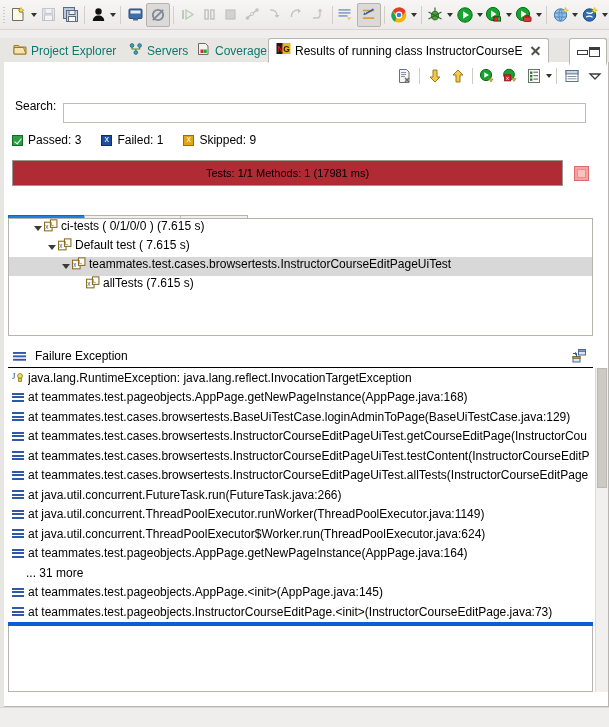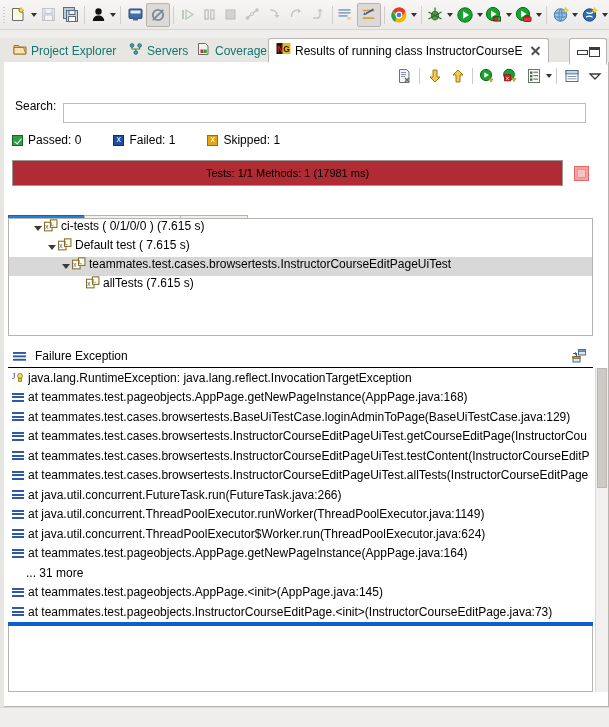--- a/index.html
+++ b/index.html
@@ -84,21 +84,21 @@
     position: absolute; left: 63px; top: 103px; width: 523px; height: 20px;
     border: 1px solid #bfbcb8; background: #fff; box-sizing: border-box;
     font-family: "Liberation Sans", sans-serif; font-size: 12px; padding: 0 3px; color: #000;
     outline: none;
   }
 
   
   .counters { position: absolute; left: 12px; top: 133px; display: flex; align-items: center;
     font-size: 12px; }
   .cnt { display: flex; align-items: center; gap: 5px; }
-  .cnt + .cnt { margin-left: 32px; }
+  .cnt + .cnt { margin-left: 20px; }
   .sq { width: 11px; height: 11px; box-sizing: border-box; display: block; position: relative; }
   .sq.pass { background: #2e9e43; border: 1px solid #15692a; }
   .sq.pass::after { content: ""; position: absolute; left: 3px; top: 1px; width: 3px; height: 6px;
     border: solid #fff; border-width: 0 1.6px 1.6px 0; transform: rotate(40deg); }
   .sq.fail { background: #1f4e9c; border: 1px solid #0e2f66; }
   .sq.fail::after { content: "x"; position: absolute; left: 2px; top: -2px; color: #fff;
     font-size: 9px; font-family: "Liberation Sans", sans-serif; }
   .sq.skip { background: #e3a516; border: 1px solid #9b6f06; }
   .sq.skip::after { content: "x"; position: absolute; left: 2px; top: -2px; color: #fff;
     font-size: 9px; font-family: "Liberation Sans", sans-serif; }
@@ -497,29 +497,29 @@
     </div>
 
     <div class="search-label" style="top:37px;">Search:</div>
   </div>
 
   <input class="search-input" type="text" value="" placeholder="" style="">
 
   <div class="counters">
     <span class="cnt">
       <span class="sq pass"></span>
-      <span>Passed: 0</span>
+      <span>Passed: 3</span>
     </span>
     <span class="cnt">
       <span class="sq fail"></span>
       <span>Failed: 1</span>
     </span>
     <span class="cnt">
       <span class="sq skip"></span>
-      <span>Skipped: 1</span>
+      <span>Skipped: 9</span>
     </span>
   </div>
 
   <div class="progress-wrap">
     <div class="progress-fill" style="width: 100%; background: rgb(176, 43, 51);"></div>
     <div class="progress-text">Tests: 1/1  Methods: 1 (17981 ms)</div>
   </div>
   <div class="stopbtn">
       <i></i>
     </div>

